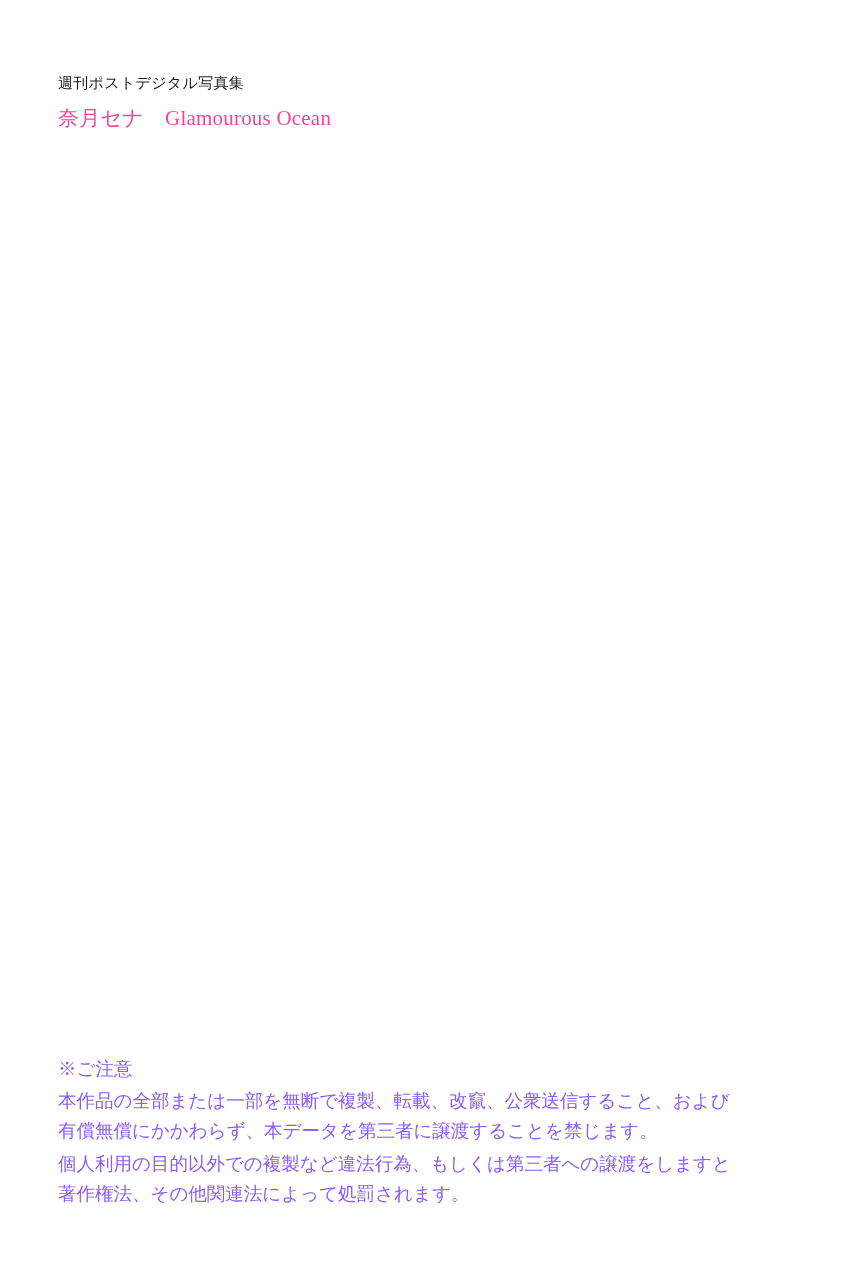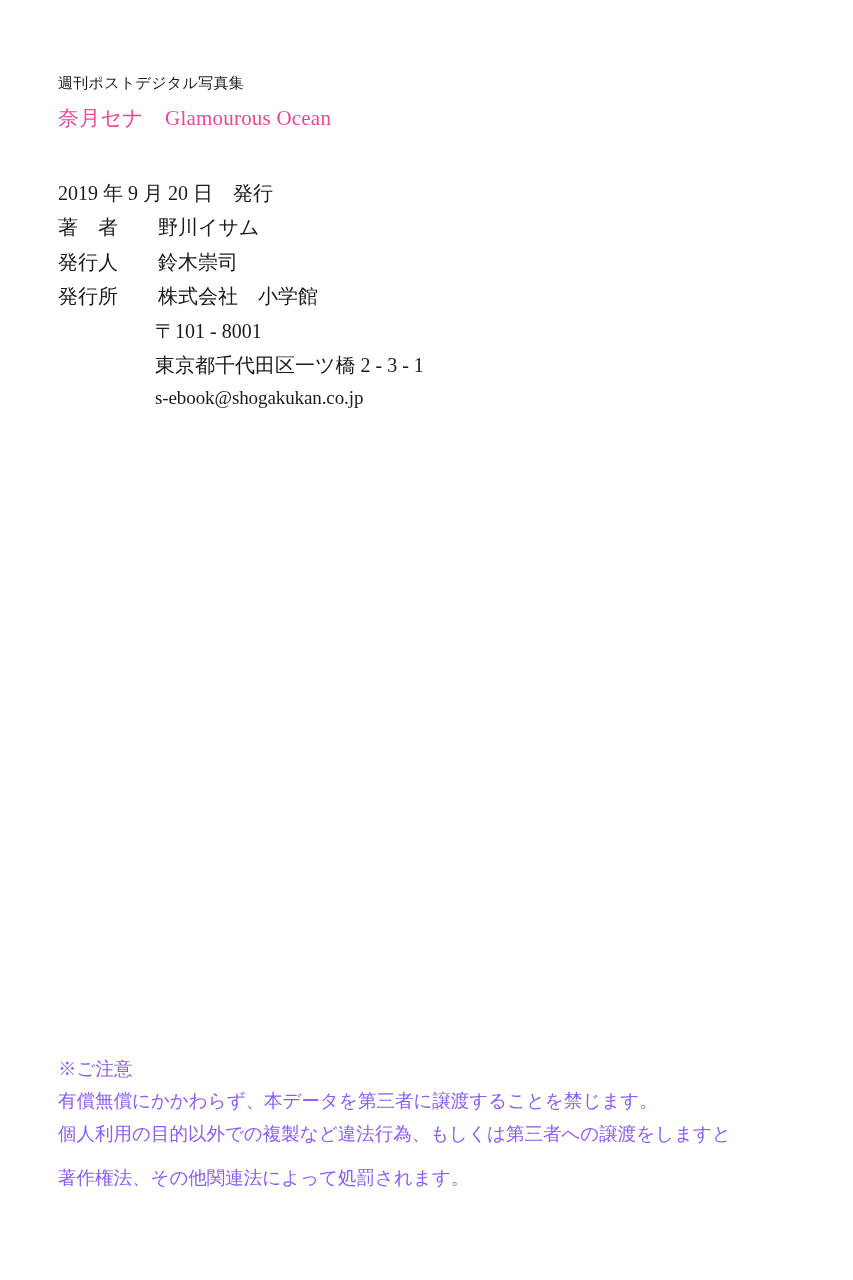--- a/index.html
+++ b/index.html
@@ -85,48 +85,40 @@
     color: #8b5cf6;
   }
   .notice .heading {
     margin-bottom: 2px;
     white-space: pre;
   }
   .notice .para {
     white-space: pre;
   }
   .notice .para + .para {
-    margin-top: 14px;
+    margin-top: 0px;
   }
   .spacer-gap {
     height: 3px;
   }
 </style>
 </head>
 <body>
 
 <div class="page">
 
   <div class="colophon">
     <div class="series-line">週刊ポストデジタル写真集</div>
     <div class="title-line">奈月セナ　Glamourous Ocean</div>
   </div>
 
-  <div class="imprint">
-    <div class="row">2019 年 9 月 20 日　発行</div>
-    <div class="row">著　者　　野川イサム</div>
-    <div class="row">発行人　　鈴木崇司</div>
-    <div class="row">発行所　　株式会社　小学館</div>
-    <div class="indent">〒101 - 8001</div>
-    <div class="indent">東京都千代田区一ツ橋 2 - 3 - 1</div>
-    <div class="mail">s-ebook@shogakukan.co.jp</div>
-  </div>
 
 
   <div class="notice">
     <div class="heading">※ご注意</div>
+    <div class="para">本作品の全部または一部を無断で複製、転載、改竄、公衆送信すること、および</div>
     <div class="para">有償無償にかかわらず、本データを第三者に譲渡することを禁じます。</div>
     <div class="spacer-gap"></div>
     <div class="para">個人利用の目的以外での複製など違法行為、もしくは第三者への譲渡をしますと</div>
     <div class="para">著作権法、その他関連法によって処罰されます。</div>
   </div>
 
 </div>
 
 </body></html>

